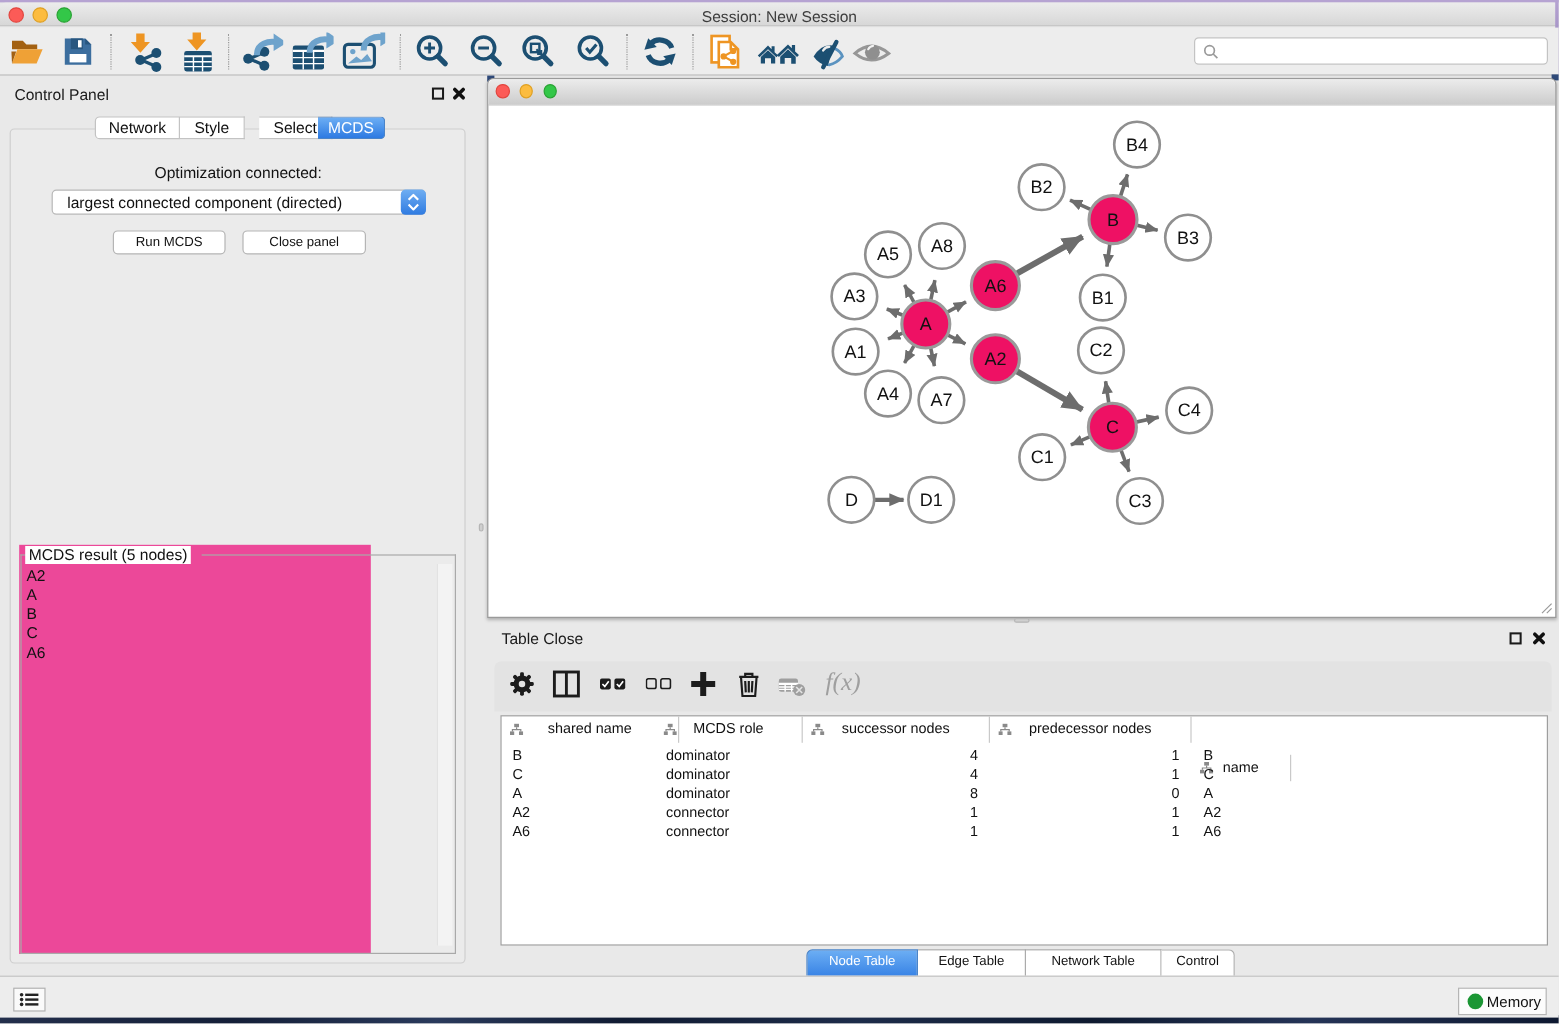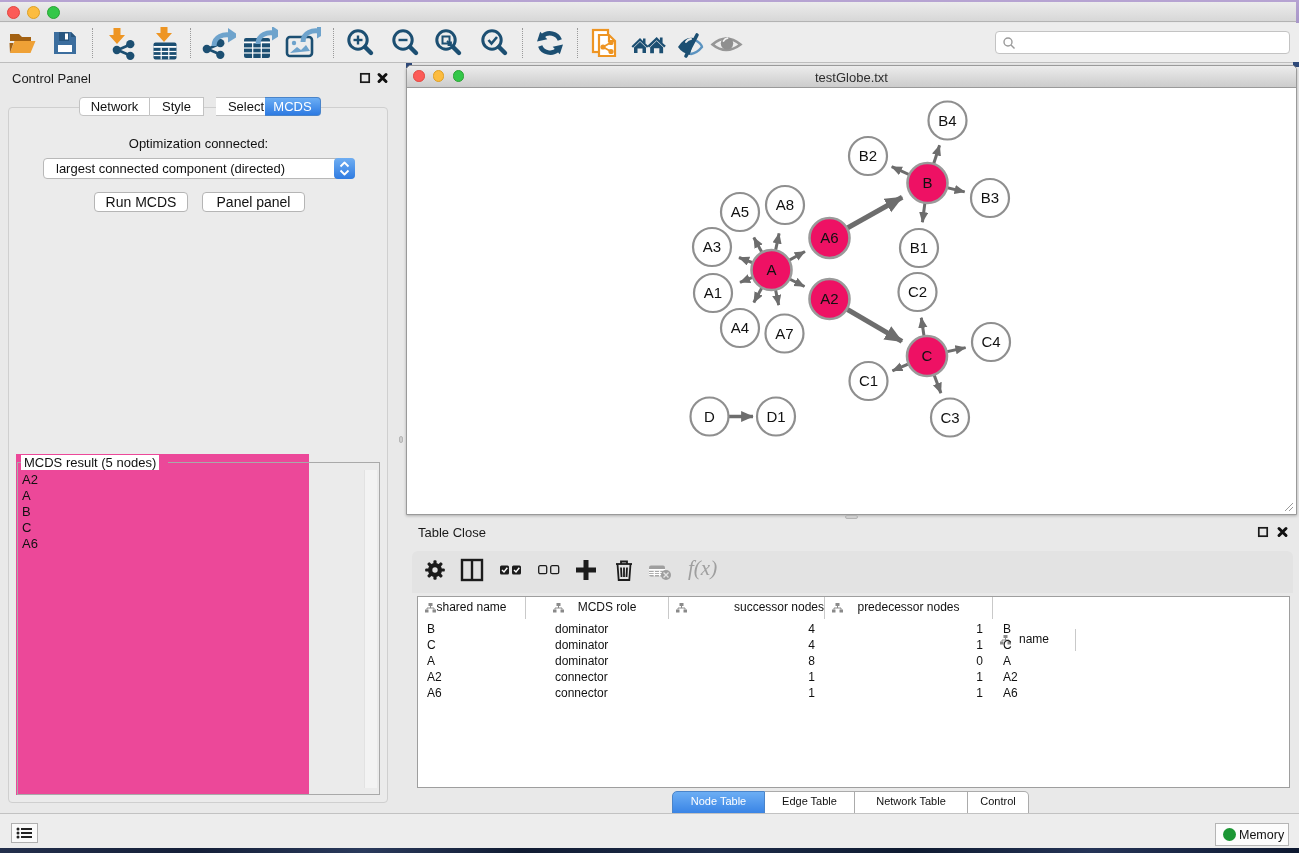--- a/index.html
+++ b/index.html
@@ -18,21 +18,21 @@
 .ticon { position:absolute; top:4px; }
 #searchbox { position:absolute; left:995px; top:8px; width:295px; height:23px; background:#fff; border:1px solid #c3c3c3; border-radius:4px; }
 #searchbox svg { position:absolute; left:6px; top:4px; }
 
 #cp-title { left:12px; top:71px; font-size:13px; color:#1a1a1a; }
 #cp-panel { left:8px; top:107px; width:380px; height:696px; background:#ebebeb; border:1px solid #cfcfcf; border-radius:4px; }
 .cptab { position:absolute; top:97px; height:19px; background:#fff; border:1px solid #c3c3c3; border-left:none; font-size:13px; text-align:center; color:#111; line-height:18px; }
 #opt-label { left:0; top:136px; width:397px; text-align:center; font-size:13px; color:#111; }
 #dropdown { left:43px; top:158px; width:312px; height:21px; background:#fff; border:1px solid #b8b8b8; border-radius:4px; font-size:13px; color:#111; line-height:19px; text-align:left; padding-left:12px; }
 #dropdown .btn { position:absolute; right:-1px; top:-1px; width:21px; height:21px; border-radius:4px; background:linear-gradient(#6faef2,#2f7be1); }
-.pbtn { position:absolute; top:192px; height:20px; background:#fff; border:1px solid #b5b5b5; border-radius:4px; font-size:14px; color:#111; text-align:center; line-height:18px; }
+.pbtn { position:absolute; top:192px; height:20px; background:#fff; border:1px solid #b5b5b5; border-radius:4px; font-size:11px; color:#111; text-align:center; line-height:18px; }
 #resbox { left:16px; top:454px; width:293px; height:341px; background:#ec4899; }
 #resbox .bl { position:absolute; background:#a9a9a9; }
 #res-legend { position:absolute; left:5px; top:1px; background:#fff; padding:0 3px; font-size:13px; color:#111; }
 #res-items { position:absolute; left:6px; top:18px; font-size:13px; color:#111; line-height:16px; }
 #res-scroll { position:absolute; left:348px; top:16px; width:13px; height:318px; background:#f3f3f3; border-left:1px solid #e2e2e2; }
 
 #net-win { left:406px; top:65px; width:891px; height:450px; background:#fff; border:1px solid #9a9a9a; border-radius:5px 5px 0 0; box-shadow:0 1px 3px rgba(0,0,0,0.25); }
 #net-title { position:absolute; left:0; top:0; width:100%; height:22px; background:linear-gradient(#ececec,#cccccc); border-bottom:1px solid #9a9a9a; border-radius:5px 5px 0 0; }
 #net-title .txt { position:absolute; width:100%; top:4px; text-align:center; font-size:13px; color:#2e2e2e; }
 #graph-svg { position:absolute; left:406px; top:88px; }
@@ -52,20 +52,21 @@
 #membtn { position:absolute; right:10px; top:9px; width:74px; height:23px; background:#fcfcfc; border:1px solid #b5b5b5; }
 </style></head><body>
 
 <div class="abs" id="desk-bottom"></div>
 <div class="abs" id="desk-top"></div>
 
 <div class="abs" id="titlebar">
   <div class="tl" style="left:7px;background:#fc5b57;border:0.5px solid #e2463f;"></div>
   <div class="tl" style="left:27px;background:#fcbc3f;border:0.5px solid #dfa023;"></div>
   <div class="tl" style="left:47px;background:#33c748;border:0.5px solid #2aa334;"></div>
+  <div id="title-text">Session: New Session</div>
 </div>
 <div class="abs" id="desk-right"></div>
 
 <div class="abs" id="toolbar">
 <svg class="ticon" style="left:6px" width="32" height="32" viewBox="0 0 32 32">
       <path d="M4 7 h9 l3 3 h9 v4 h-21 z" fill="#a36112"></path>
       <path d="M4 26 l4.5-12 h21 l-5 12 z" fill="#efa136"></path>
       <path d="M4 26 l-0.5-10 4 0 z" fill="#a36112"></path>
     </svg>
 <svg class="ticon" style="left:49px" width="32" height="32" viewBox="0 0 32 32">
@@ -237,40 +238,39 @@
 <div class="cptab" style="left:216px;width:61px;">Select</div>
 <div class="cptab" style="left:265px;width:56px;border-radius:0 4px 4px 0;background:linear-gradient(#6caef4,#2d7ae2);color:#fff;border-color:#4a84c9;">MCDS</div>
 <div class="abs" id="opt-label">Optimization connected:</div>
 <div class="abs" id="dropdown">largest connected component (directed)
   <div class="btn"><svg width="21" height="21" viewBox="0 0 21 21">
         <path d="M6.5 8.5 L10.5 4.5 L14.5 8.5" fill="none" stroke="#fff" stroke-width="1.8" stroke-linejoin="round"></path>
         <path d="M6.5 12.5 L10.5 16.5 L14.5 12.5" fill="none" stroke="#fff" stroke-width="1.8" stroke-linejoin="round"></path>
       </svg></div>
 </div>
 <div class="pbtn" style="left:94px;width:94px;">Run MCDS</div>
-<div class="pbtn" style="left:202px;width:103px;">Panel panel</div>
+<div class="pbtn" style="left:202px;width:103px;">Close panel</div>
 <div class="abs" id="resbox">
   <div class="bl" style="left:1px;top:8px;width:1px;height:333px;"></div>
   <div class="bl" style="left:363px;top:8px;width:1px;height:333px;"></div>
   <div class="bl" style="left:1px;top:340px;width:363px;height:1px;"></div>
   <div class="bl" style="left:1px;top:8px;width:5px;height:1px;"></div>
   <div class="bl" style="left:152px;top:8px;width:212px;height:1px;"></div>
   <div id="res-legend">MCDS result (5 nodes)</div>
   <div id="res-scroll"></div>
   <div id="res-items">A2<br>A<br>B<br>C<br>A6</div>
 </div>
 
 <div class="abs" style="left:406px;top:63px;width:6px;height:5px;background:#2f4a7a;"></div>
 <div class="abs" style="left:1293px;top:62px;width:6px;height:5px;background:#2f4a7a;"></div>
 <div class="abs" id="net-win">
   <div id="net-title">
     <div class="tl" style="left:6px;top:4px;width:11.5px;height:11.5px;background:#fc5b57;border:0.5px solid #e2463f;"></div>
     <div class="tl" style="left:25.5px;top:4px;width:11.5px;height:11.5px;background:#fcbc3f;border:0.5px solid #dfa023;"></div>
     <div class="tl" style="left:45.5px;top:4px;width:11.5px;height:11.5px;background:#33c748;border:0.5px solid #2aa334;"></div>
-    <div class="txt">testGlobe.txt</div>
   </div>
   <svg id="grip" width="12" height="12" viewBox="0 0 12 12">
       <path d="M11 3 L3 11 M11 7 L7 11" stroke="#9a9a9a" stroke-width="1"></path>
     </svg>
 </div>
 <svg class="abs" id="graph-svg" width="889" height="426" viewBox="0 0 889 426">
 <defs>
       <marker id="arw" markerWidth="4" markerHeight="3.4" refX="3.4" refY="1.55" orient="auto" markerUnits="strokeWidth">
         <path d="M0,0 L3.6,1.55 L0,3.1 z" fill="#6d6d6d"></path>
       </marker>
@@ -409,37 +409,37 @@
         <line x1="651.0" y1="22.5" x2="667.0" y2="22.5"></line>
         <line x1="651.0" y1="24.5" x2="667.0" y2="24.5"></line>
         <line x1="651.0" y1="19.9" x2="667.0" y2="19.9" stroke-width="1.8"></line>
       </g>
       <circle cx="668" cy="25" r="5" fill="#9f9f9f"></circle>
       <path d="M665.5 22.5 l5 5 m0 -5 l-5 5" stroke="#e3e3e3" stroke-width="1.4"></path>
     </svg>
 <div style="position:absolute;left:276px;top:5px;font-family:'Liberation Serif',serif;font-style:italic;font-size:21px;color:#9f9f9f;"><i>f(x)</i></div>
   </div>
 <div class="abs" id="tbl">
-<div class="th" style="left:0px;width:108px;"><svg width="11" height="10" viewBox="0 0 11 10">
+<div class="th" style="left:0px;width:148px;"><svg width="11" height="10" viewBox="0 0 11 10">
         <g fill="#8a8a8a">
           <rect x="3.5" y="0" width="4" height="3"></rect>
           <rect x="0" y="6.5" width="3.5" height="3"></rect>
           <rect x="7.5" y="6.5" width="3.5" height="3"></rect>
           <path d="M5.5 3 v2 M2 6.5 v-1.5 h7 v1.5" stroke="#8a8a8a" fill="none" stroke-width="1"></path>
         </g>
       </svg>shared name</div>
 <div class="th" style="left:128px;width:123px;"><svg width="11" height="10" viewBox="0 0 11 10">
         <g fill="#8a8a8a">
           <rect x="3.5" y="0" width="4" height="3"></rect>
           <rect x="0" y="6.5" width="3.5" height="3"></rect>
           <rect x="7.5" y="6.5" width="3.5" height="3"></rect>
           <path d="M5.5 3 v2 M2 6.5 v-1.5 h7 v1.5" stroke="#8a8a8a" fill="none" stroke-width="1"></path>
         </g>
       </svg>MCDS role</div>
-<div class="th" style="left:251px;width:156px;text-align:right;"><svg width="11" height="10" viewBox="0 0 11 10">
+<div class="th" style="left:251px;width:156px;"><svg width="11" height="10" viewBox="0 0 11 10">
         <g fill="#8a8a8a">
           <rect x="3.5" y="0" width="4" height="3"></rect>
           <rect x="0" y="6.5" width="3.5" height="3"></rect>
           <rect x="7.5" y="6.5" width="3.5" height="3"></rect>
           <path d="M5.5 3 v2 M2 6.5 v-1.5 h7 v1.5" stroke="#8a8a8a" fill="none" stroke-width="1"></path>
         </g>
       </svg>successor nodes</div>
 <div class="th" style="left:407px;width:168px;"><svg width="11" height="10" viewBox="0 0 11 10">
         <g fill="#8a8a8a">
           <rect x="3.5" y="0" width="4" height="3"></rect>

